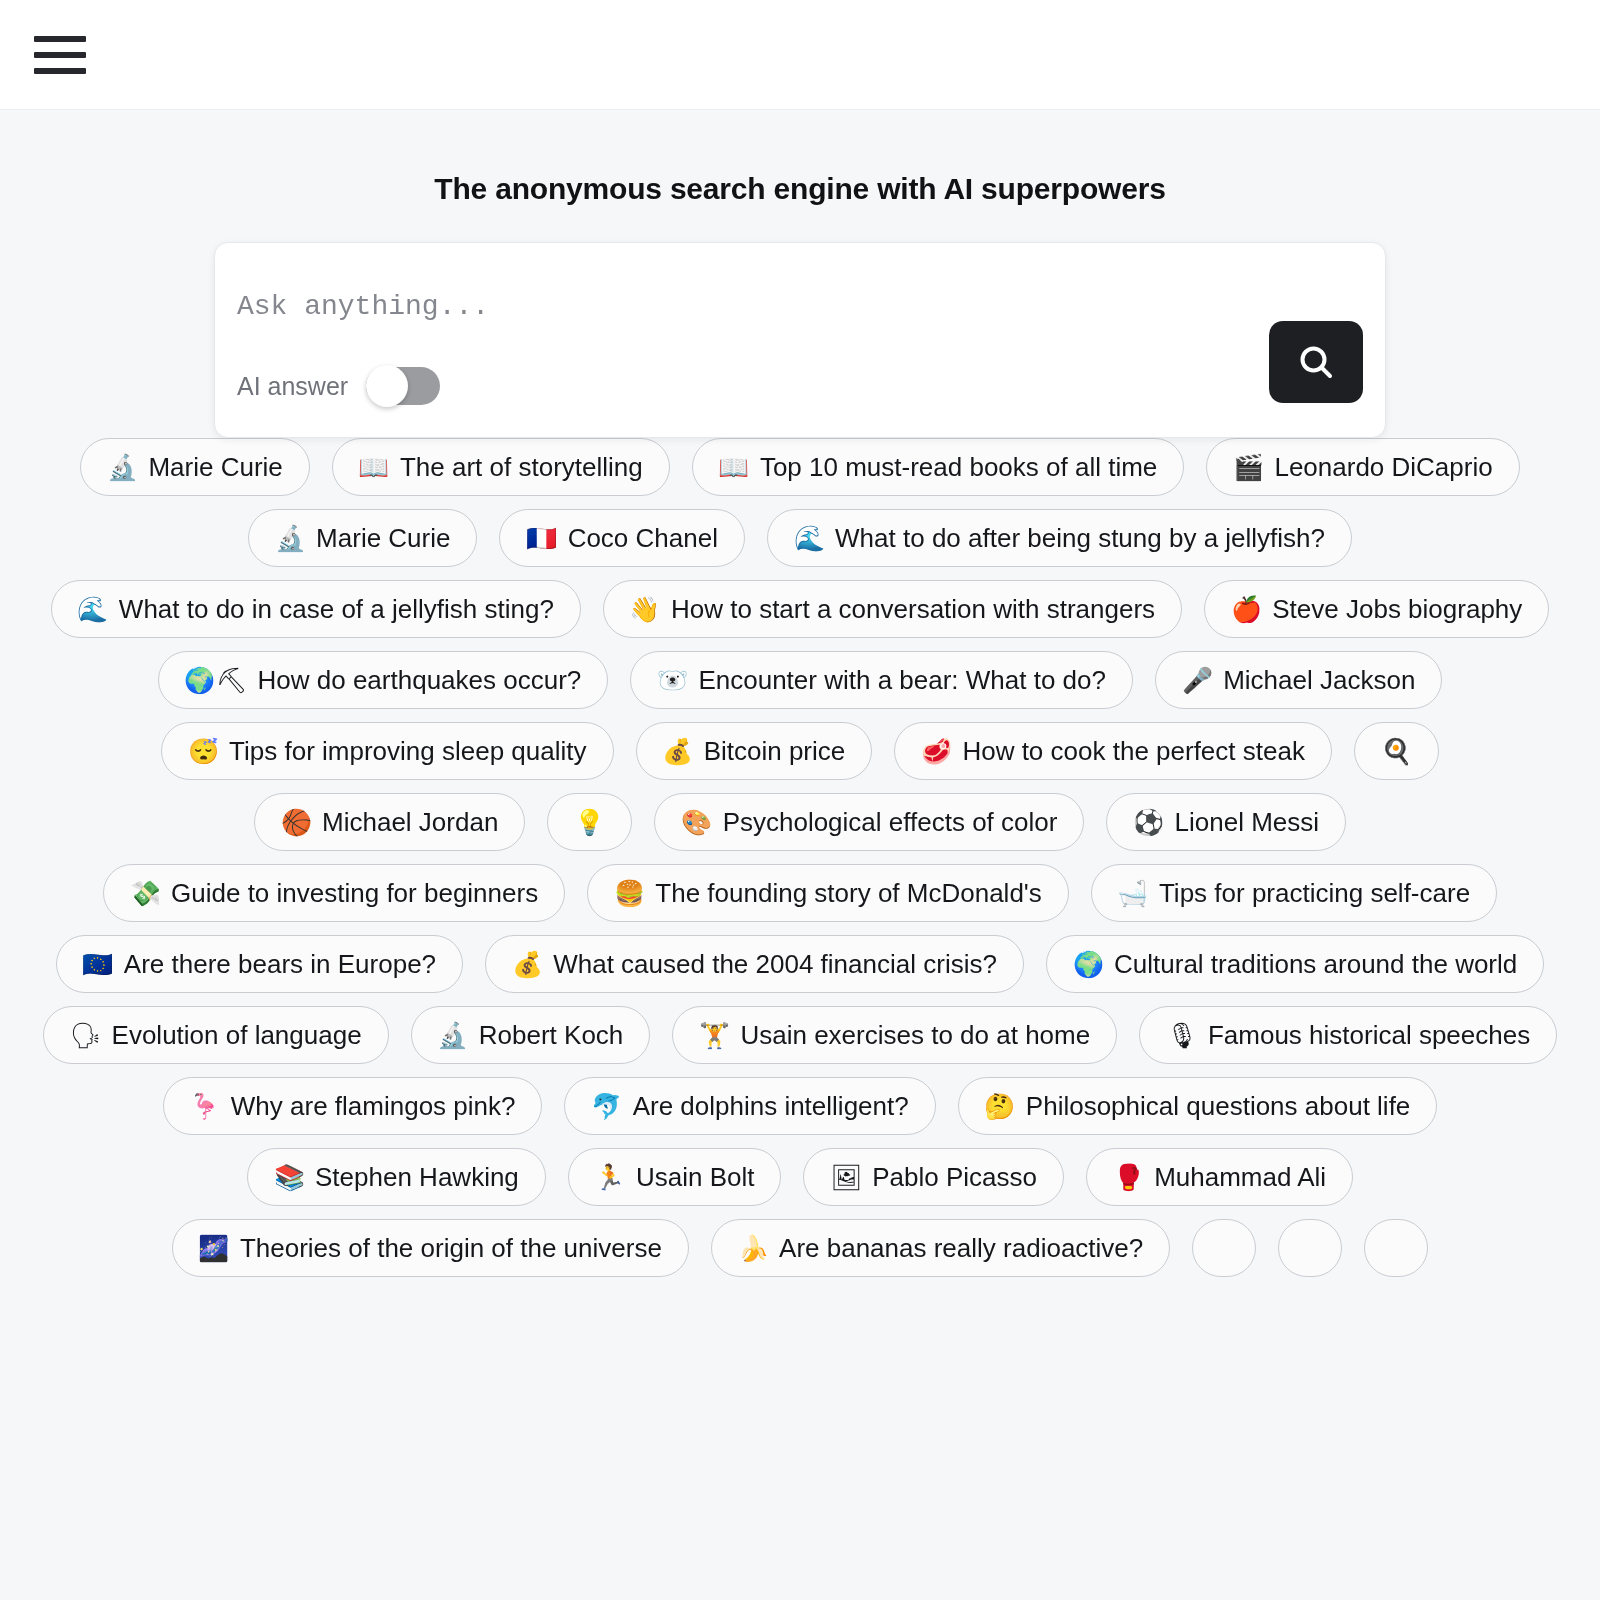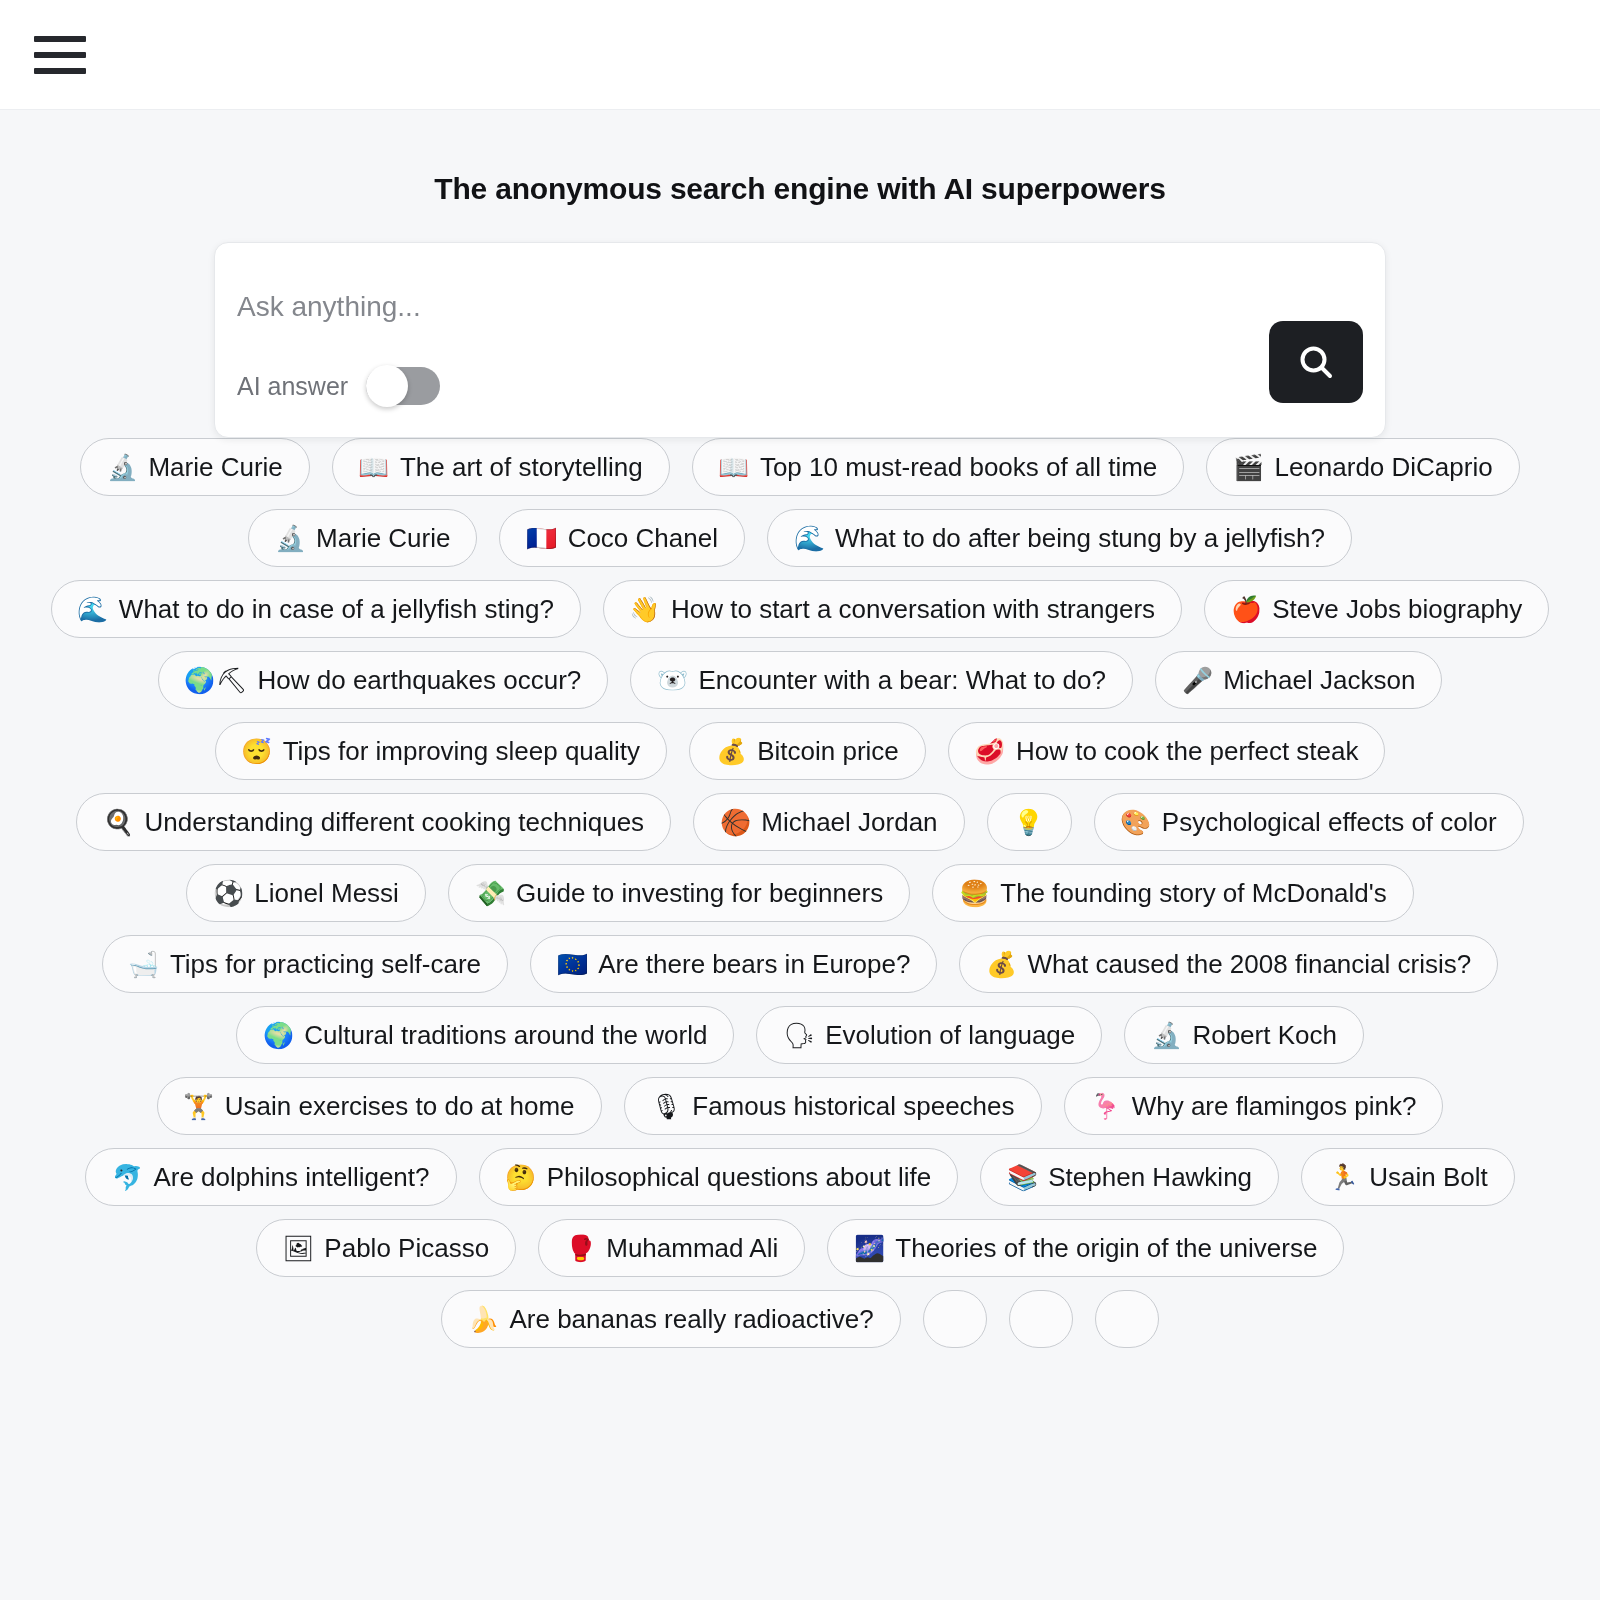--- a/index.html
+++ b/index.html
@@ -62,21 +62,21 @@
     position: relative;
     padding: 0 22px;
   }
   .ask-input {
     position: absolute;
     left: 22px; top: 48px;
     width: 1000px;
     border: none;
     outline: none;
     background: transparent;
-    font-family: Liberation Sans, sans-serif;
+    font-family: Liberation Mono, monospace;
     font-size: 28px;
     color: #111215;
     padding: 0;
   }
   .ask-input::placeholder { color: #84878d; }
 
   .ai-row {
     position: absolute;
     left: 22px; top: 124px;
     display: flex;
@@ -249,21 +249,20 @@
         <div class="chip">
           <span class="emoji">💰</span>
           <span>Bitcoin price</span>
         </div>
         <div class="chip">
           <span class="emoji">🥩</span>
           <span>How to cook the perfect steak</span>
         </div>
         <div class="chip">
           <span class="emoji">🍳</span>
-          <span>Understanding different cooking techniques</span>
         </div>
         <div class="chip">
           <span class="emoji">🏀</span>
           <span>Michael Jordan</span>
         </div>
         <div class="chip">
           <span class="emoji">💡</span>
         </div>
         <div class="chip">
           <span class="emoji">🎨</span>
@@ -284,21 +283,21 @@
         <div class="chip">
           <span class="emoji">🛁</span>
           <span>Tips for practicing self-care</span>
         </div>
         <div class="chip">
           <span class="emoji">🇪🇺</span>
           <span>Are there bears in Europe?</span>
         </div>
         <div class="chip">
           <span class="emoji">💰</span>
-          <span>What caused the 2008 financial crisis?</span>
+          <span>What caused the 2004 financial crisis?</span>
         </div>
         <div class="chip">
           <span class="emoji">🌍</span>
           <span>Cultural traditions around the world</span>
         </div>
         <div class="chip">
           <span class="emoji">🗣</span>
           <span>Evolution of language</span>
         </div>
         <div class="chip">

